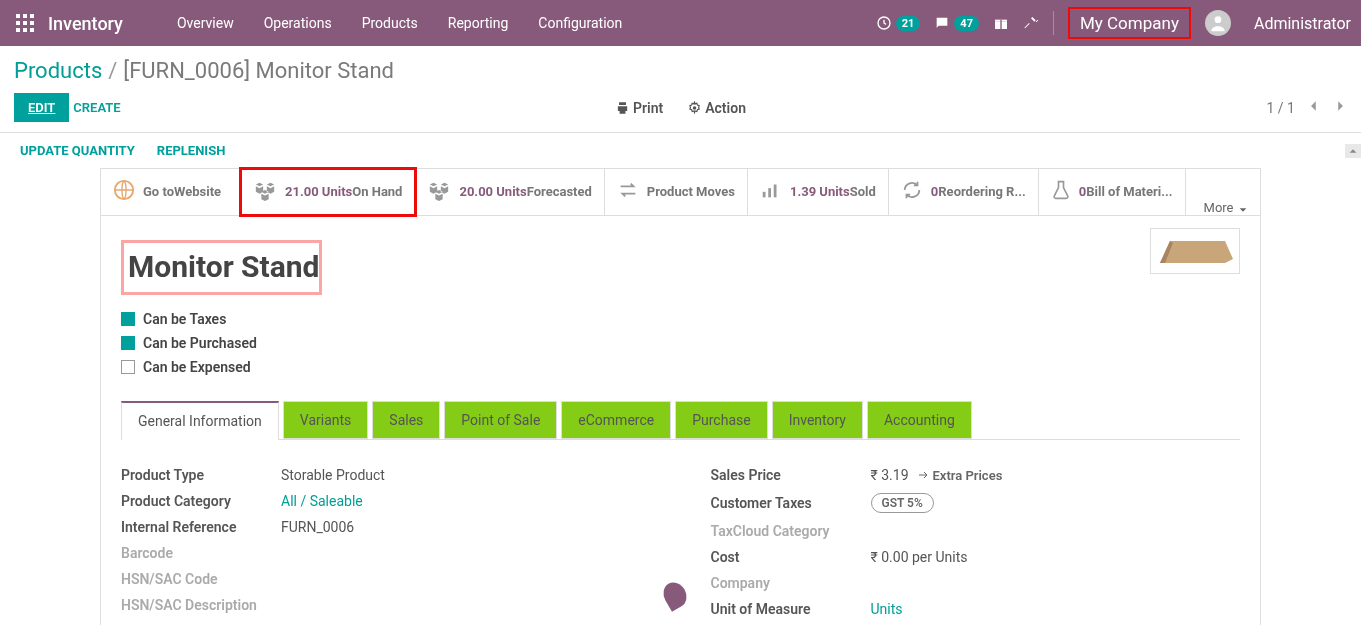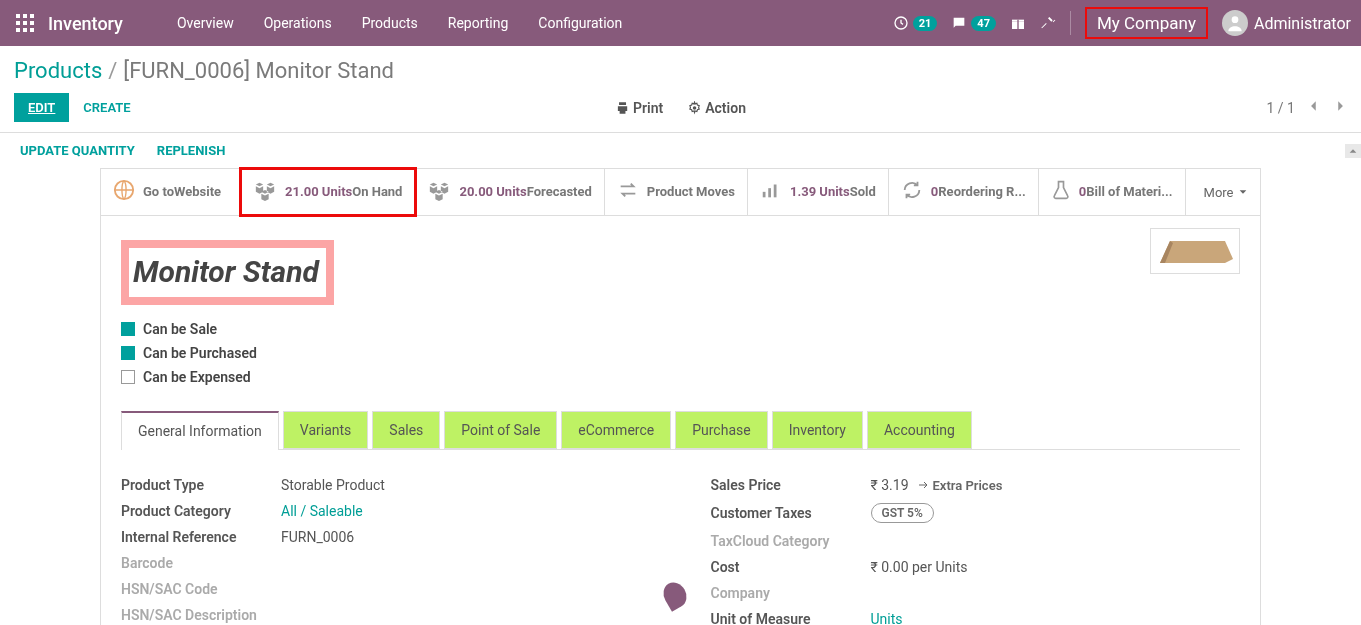--- a/index.html
+++ b/index.html
@@ -10,69 +10,69 @@
 .apps-icon { width: 30px; height: 30px; display: flex; align-items: center; justify-content: center; margin-right: 8px; cursor: pointer; }
 .apps-icon svg { fill: #fff; }
 .app-title { font-size: 18px; font-weight: 500; margin-right: 40px; }
 .nav-menu { display: flex; gap: 2px; align-items: center; }
 .nav-item { padding: 12px 14px; font-size: 14px; cursor: pointer; }
 .topbar-right { margin-left: auto; display: flex; align-items: center; gap: 14px; }
 .badge-item { display: flex; align-items: center; gap: 4px; cursor: pointer; }
 .badge { background: #00a09d; color: #fff; font-size: 11px; font-weight: bold; padding: 1px 6px; border-radius: 8px; }
 .icon-btn { cursor: pointer; display: flex; align-items: center; }
 .company-name { font-size: 17px; padding: 4px 10px; border: 2px solid #ec0a0a; cursor: pointer; }
-.user-item { display: flex; align-items: center; gap: 6px; cursor: pointer; }
+.user-item { display: flex; align-items: center; gap: 23px; cursor: pointer; }
 .avatar { width: 26px; height: 26px; border-radius: 50%; background: #ccc; display: flex; align-items: center; justify-content: center; }
 
 
 .crumb-row { padding: 12px 14px 4px 14px; display: flex; align-items: center; }
 .crumb-link { color: #009e96; font-size: 22px; cursor: pointer; }
 .crumb-sep { color: #9a9a9a; font-size: 22px; margin: 0 6px; }
 .crumb-cur { color: #7a7a7a; font-size: 22px; }
 
 
 .ctrl-row { padding: 6px 14px 10px 14px; display: flex; align-items: center; }
-.btn-edit { background: #00a09d; color: #fff; border: none; padding: 7px 14px; font-size: 13px; font-weight: 600; cursor: pointer; margin-right: 14px; text-decoration: underline; }
+.btn-edit { background: #00a09d; color: #fff; border: none; padding: 7px 14px; font-size: 13px; font-weight: 600; cursor: pointer; margin-right: 4px; text-decoration: underline; }
 .btn-create { background: none; border: none; color: #00a09d; font-size: 13px; font-weight: 600; cursor: pointer; }
 .ctrl-center { margin-left: auto; margin-right: auto; display: flex; gap: 24px; position: absolute; left: 50%; transform: translateX(-50%); }
 .ctrl-action { display: flex; align-items: center; gap: 4px; font-size: 14px; font-weight: 600; color: #555; cursor: pointer; text-align: center; }
 .pager { margin-left: auto; display: flex; align-items: center; gap: 12px; color: #777; font-size: 14px; }
 .pager-arrow { cursor: pointer; color: #999; }
 
 
 .hr-line { border-bottom: 1px solid #ddd; }
 .status-links { padding: 10px 20px; display: flex; gap: 22px; }
 .status-link { color: #00a09d; font-size: 13px; font-weight: 700; cursor: pointer; }
 
 
 .sheet-wrap { padding: 0 100px 40px 100px; }
 .stat-row { display: flex; border: 1px solid #ddd; border-bottom: 1px solid #ddd; background: #fff; }
 .stat-btn { flex: 0 0 auto; border-right: 1px solid #ddd; padding: 10px 12px; display: flex; align-items: center; gap: 8px; cursor: pointer; min-width: 140px; }
 .stat-btn .stat-icon { color: #999; }
 .stat-txt { display: flex; flex-direction: row; line-height: 1.1; }
 .stat-val { color: #875a7b; font-size: 13px; font-weight: 700; }
 .stat-lbl { color: #777; font-size: 13px; font-weight: 700; }
-.stat-more { margin-left: auto; display: flex; align-items: center; gap: 4px; padding: 0 18px; color: #666; font-size: 13px; cursor: pointer; }
+.stat-more { margin-left: auto; display: flex; align-items: flex-end; gap: 4px; padding: 0 18px; color: #666; font-size: 13px; cursor: pointer; }
 .highlight-red { outline: 3px solid #ec0a0a; outline-offset: -1px; }
 
 
 .sheet-inner { border: 1px solid #ddd; border-top: none; padding: 24px 20px 40px 20px; position: relative; }
-.prod-title-wrap { display: inline-block; border: 8px solid #fca5a5; padding: 6px 7px 8px 4px; margin-bottom: 10px; font-style: italic; }
+.prod-title-wrap { display: inline-block; border: 3px solid #fca5a5; padding: 6px 0 8px 4px; margin-bottom: 10px; }
 .prod-title { font-size: 30px; color: #444; }
 .check-list { margin-top: 2px; }
 .check-item { display: flex; align-items: center; gap: 8px; padding: 4px 0; font-size: 14px; color: #444; font-weight: 600; }
 .check-box { width: 14px; height: 14px; border: 1px solid #999; display: inline-flex; align-items: center; justify-content: center; }
 .check-box.checked { background: #00a09d; border-color: #00a09d; }
 .prod-img { position: absolute; right: 20px; top: 12px; width: 90px; height: 46px; border: 1px solid #ddd; display: flex; align-items: center; justify-content: center; }
 
 
 .tabs { display: flex; border-bottom: 1px solid #ddd; margin-top: 22px; }
 .tab { padding: 10px 16px; font-size: 14px; color: #555; cursor: pointer; border: 1px solid transparent; border-bottom: none; }
 .tab.active { border-color: #ddd; border-top: 2px solid #875a7b; background: #fff; margin-bottom: -1px; color: #555; }
-.tab:not(.active) { border: 1px solid #ddd; margin-left: 4px; background: #bef264; color: #555; }
+.tab:not(.active) { border: 1px solid #ddd; margin-left: 4px; background: #84cc16; color: #555; }
 .tab:first-child { margin-left: 0; }
 
 
 .form-grid { display: flex; gap: 60px; padding-top: 22px; }
 .form-col { flex: 1; }
 .form-row { display: flex; padding: 5px 0; font-size: 14px; align-items: center; }
 .form-lbl { width: 160px; color: #555; font-weight: 600; }
 .form-lbl.muted { color: #aaa; }
 .form-val { color: #555; }
 .link-val { color: #009e96; cursor: pointer; }
@@ -284,21 +284,21 @@
           <path d="M5 30 L15 8 L70 8 L78 26 L70 30 L15 30 Z" fill="#c9a67a"></path>
           <path d="M5 30 L15 8 L18 10 L10 30 Z" fill="#a88560"></path>
         </svg>
     </div>
     <div class="prod-title-wrap">
       <h1 class="prod-title">Monitor Stand</h1>
     </div>
     <div class="check-list">
       <div class="check-item">
         <span class="check-box checked"></span>
-        <span>Can be Sale</span>
+        <span>Can be Taxes</span>
       </div>
       <div class="check-item">
         <span class="check-box checked"></span>
         <span>Can be Purchased</span>
       </div>
       <div class="check-item">
         <span class="check-box"></span>
         <span>Can be Expensed</span>
       </div>
     </div>

